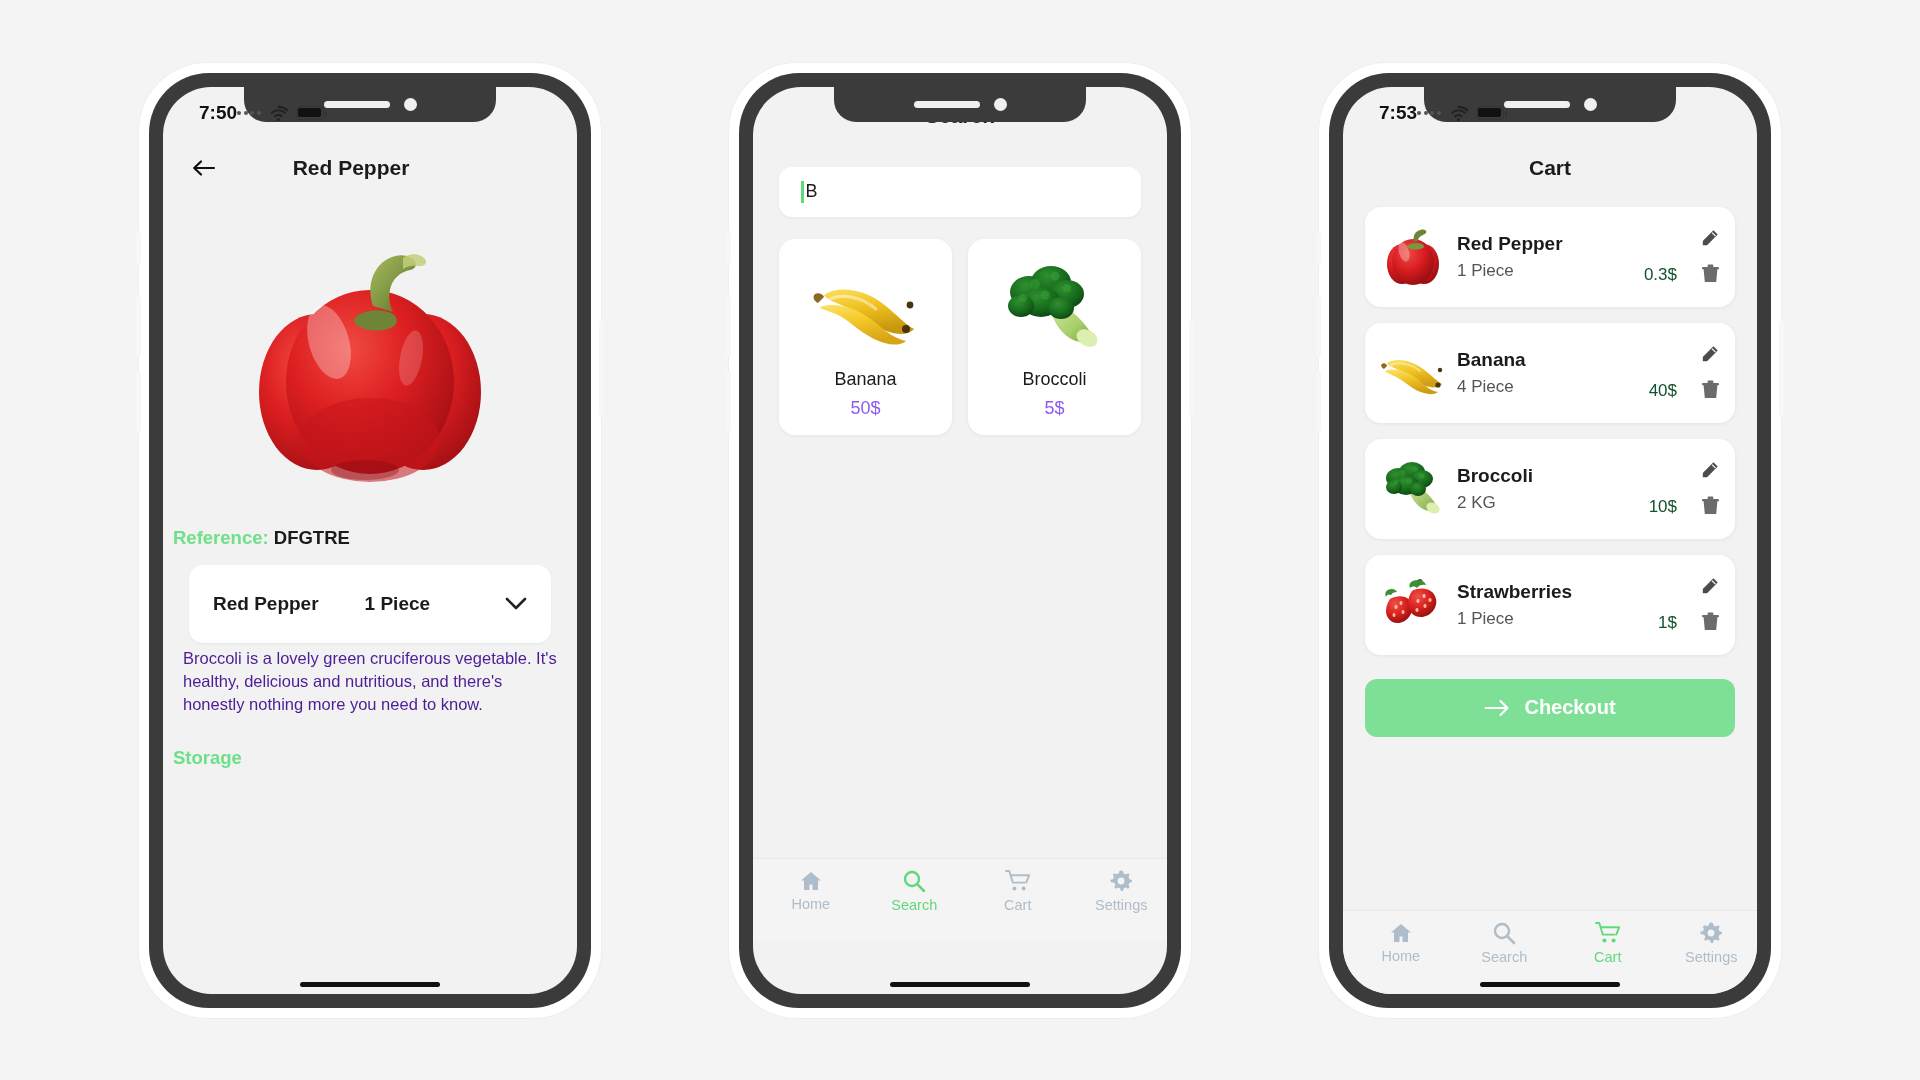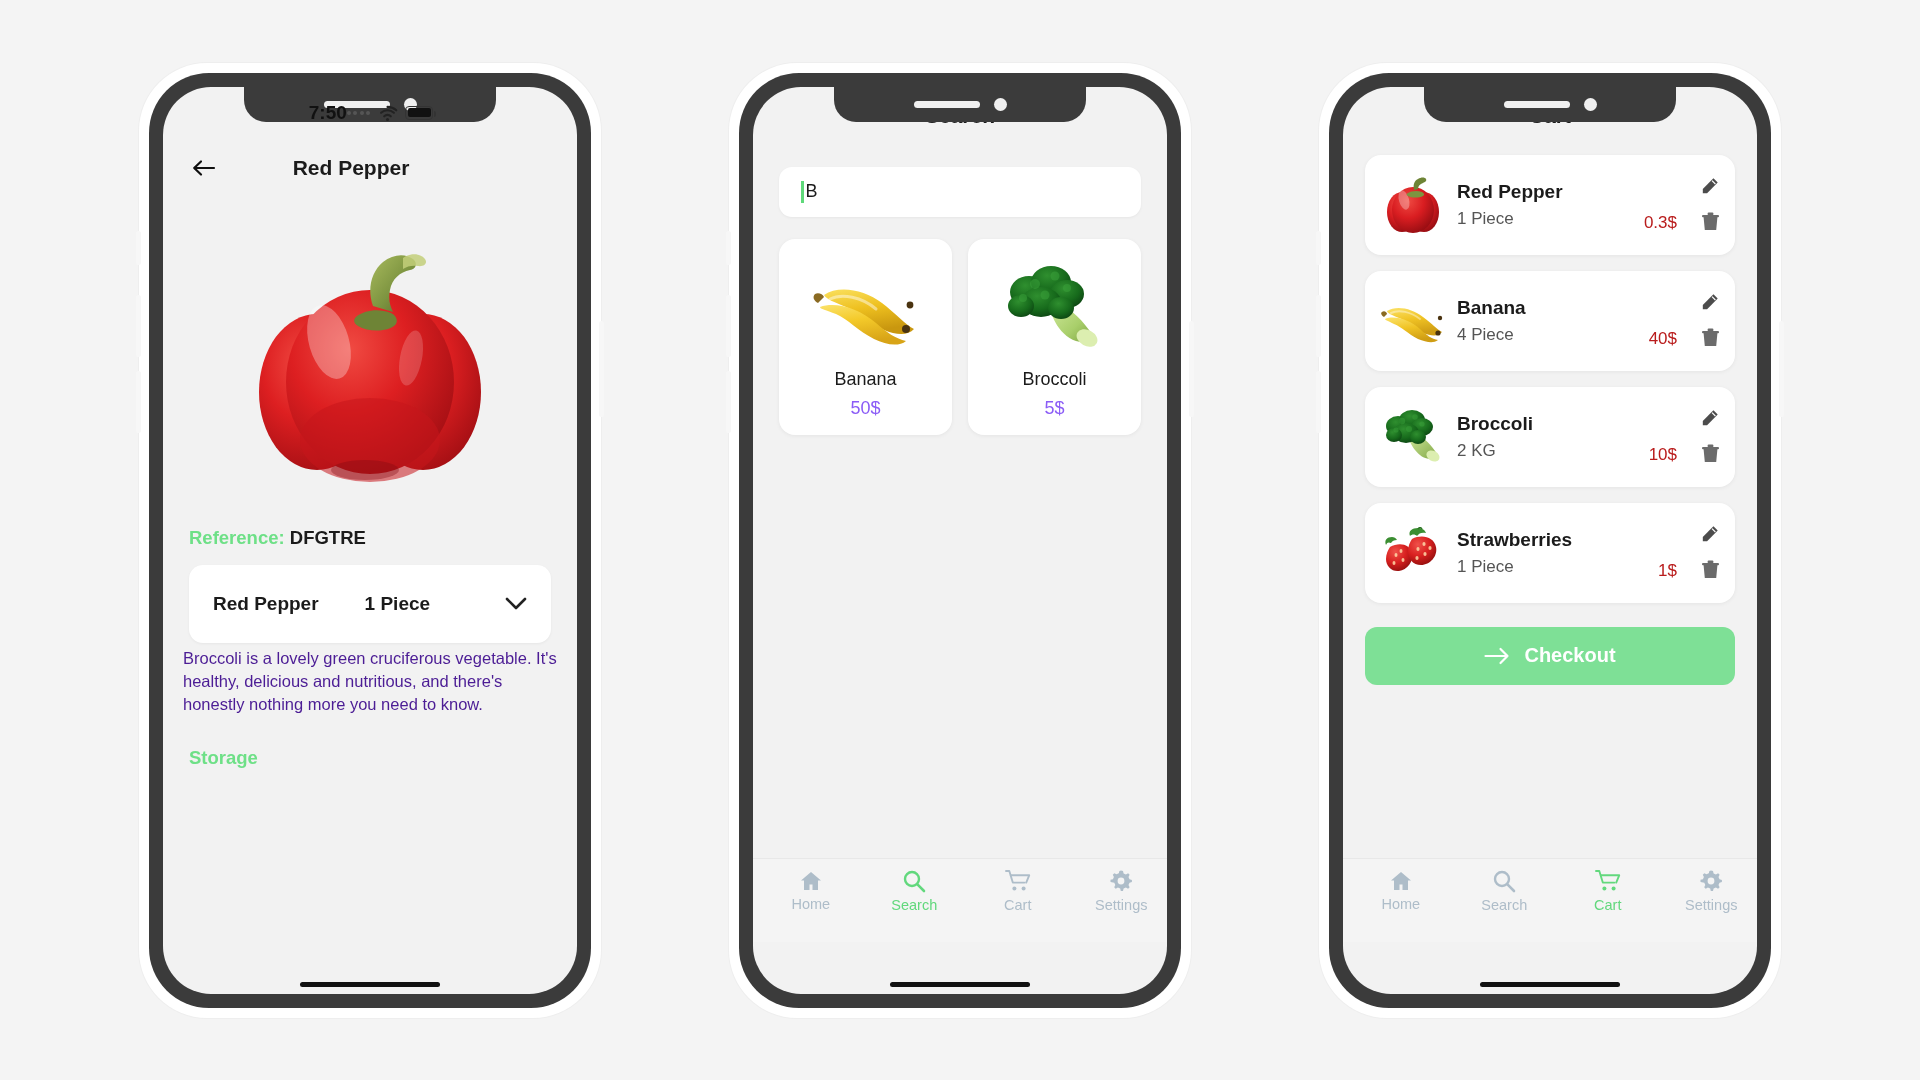--- a/index.html
+++ b/index.html
@@ -67,21 +67,21 @@
     gap: 14px;
     z-index: 40;
   }
   .notch .speaker { width: 66px; height: 7px; background: #f0f0f0; border-radius: 4px; }
   .notch .camera  { width: 13px; height: 13px; background: #f0f0f0; border-radius: 50%; }
 
   
   .statusbar {
     position: relative; z-index: 45;
     height: 52px;
-    display: flex; align-items: center; justify-content: center;
+    display: flex; align-items: center; justify-content: flex-start;
     padding: 0 34px 0 36px;
     font-size: 19px; font-weight: 700; color: #111;
   }
   .status-right { display: flex; align-items: center; gap: 7px; }
   .sig-dots { display: flex; align-items: flex-end; gap: 2.5px; }
   .sig-dots i { width: 4px; height: 4px; border-radius: 50%; background: #555; display: block; }
   .wifi { display: block; }
   .battery {
     width: 28px; height: 14px; border: 1.6px solid #333; border-radius: 4px;
     position: relative; display: flex; align-items: center; padding: 1.6px;
@@ -114,21 +114,21 @@
   .nav-title.offset { padding-right: 38px; }
 
   
   .hero {
     height: 330px; display: flex; align-items: center; justify-content: center;
   }
   .hero svg { display: block; }
 
   .sec-label {
     color: #6ee087; font-weight: 700; font-size: 18.5px;
-    padding: 0 26px;
+    padding: 0 10px;
   }
   .sec-label .val { color: #1b1b1b; font-weight: 700; }
 
   .selector {
     margin: 16px 26px 0;
     background: #fff; border-radius: 14px;
     height: 78px;
     display: flex; align-items: center;
     padding: 0 24px;
     box-shadow: 0 1px 3px rgba(0,0,0,.05);
@@ -191,21 +191,21 @@
     padding: 0 14px 0 10px;
     position: relative;
     box-shadow: 0 1px 4px rgba(0,0,0,.06);
   }
   .cart-item .thumb { width: 76px; display: flex; align-items: center; justify-content: center; }
   .cart-item .info { margin-left: 6px; flex: 1; }
   .cart-item .ci-name { font-size: 19px; font-weight: 700; color: #1b1b1b; }
   .cart-item .ci-qty  { font-size: 17px; color: #555; margin-top: 6px; }
   .cart-item .price {
     position: absolute; right: 58px; bottom: 22px;
-    color: #b91c1c; font-size: 17px;
+    color: #14532d; font-size: 17px;
   }
   .cart-item .edit { position: absolute; right: 16px; top: 22px; cursor: pointer; }
   .cart-item .del  { position: absolute; right: 16px; bottom: 20px; cursor: pointer; }
   .checkout-wrap { padding: 24px 22px 0; }
 
   
   .tabbar {
     position: absolute; bottom: 0; left: 0; right: 0;
     height: 84px;
     background: #f4f4f4;
@@ -475,20 +475,40 @@
     <div class="btn-left btn-vdn"></div>
     <div class="btn-power"></div>
     <div class="phone-body">
       <div class="screen">
 
         <div class="notch">
           <div class="speaker"></div>
           <div class="camera"></div>
         </div>
 
+        <div class="statusbar">
+          <span>7:53</span>
+          <span class="status-right">
+            <span class="sig-dots">
+                <i></i>
+                <i></i>
+                <i></i>
+                <i></i>
+              </span>
+            <svg class="wifi" width="21" height="16" viewBox="0 0 21 16">
+              <path d="M10.5 1.9c3.4 0 6.5 1.3 8.8 3.4" fill="none" stroke="#222" stroke-width="2.1" stroke-linecap="round"></path>
+              <path d="M4.1 7.8C5.9 6.2 8.1 5.3 10.5 5.3s4.6.9 6.4 2.5" fill="none" stroke="#222" stroke-width="2.1" stroke-linecap="round"></path>
+              <path d="M7.2 11.3c.9-.9 2-1.4 3.3-1.4s2.4.5 3.3 1.4" fill="none" stroke="#222" stroke-width="2.1" stroke-linecap="round"></path>
+              <circle cx="10.5" cy="14.4" r="1.5" fill="#222"></circle>
+            </svg>
+            <span class="battery">
+                <span class="fill"></span>
+              </span>
+          </span>
+        </div>
 
         <div class="content">
           <div class="nav-header">
             <div class="nav-title">Cart</div>
           </div>
 
           <div class="cart-list">
 
             <div class="cart-item">
               <div class="thumb">

